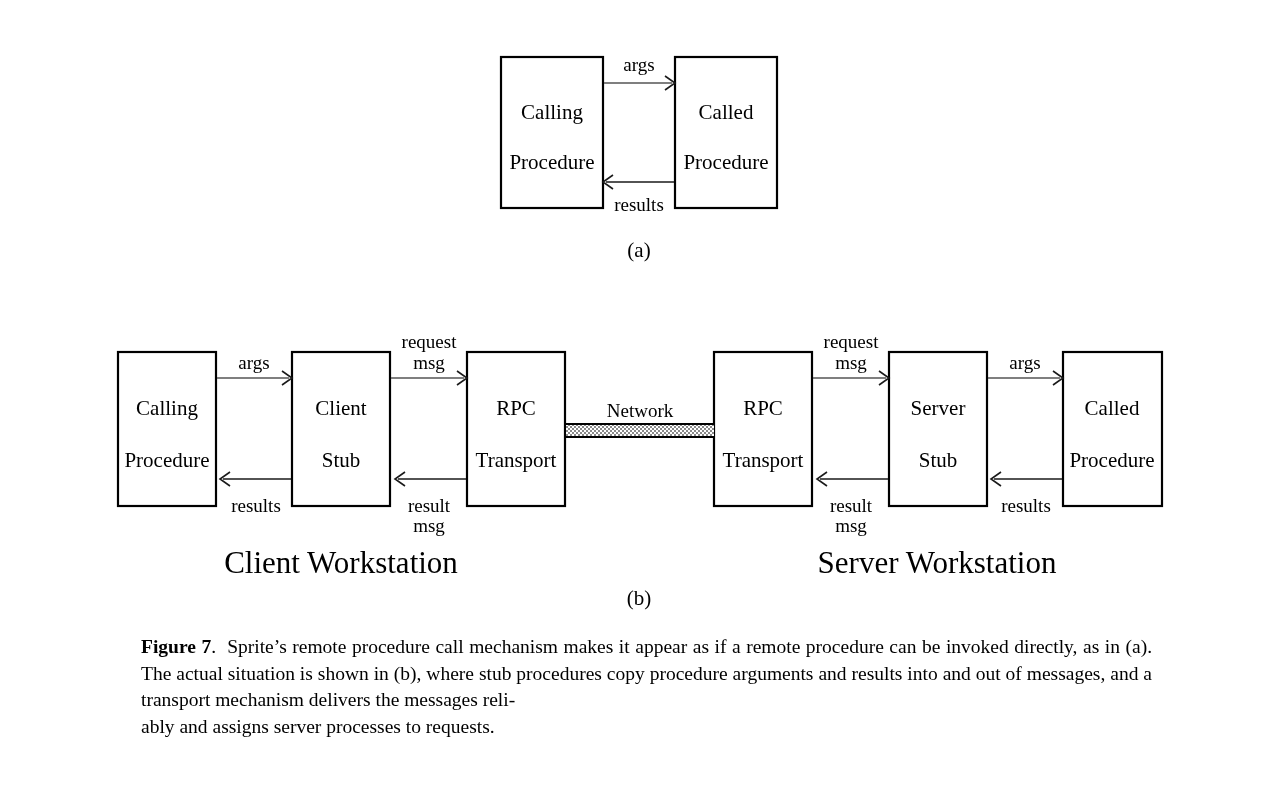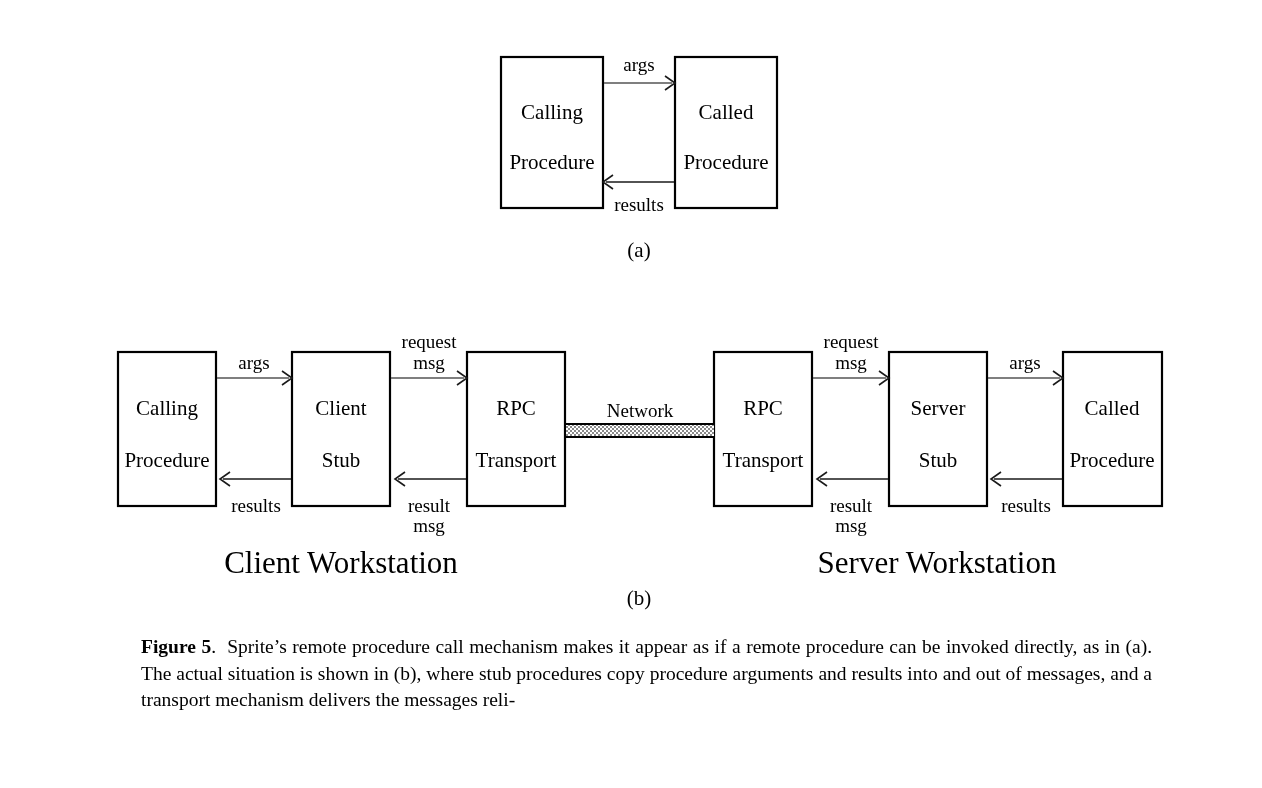--- a/index.html
+++ b/index.html
@@ -175,14 +175,15 @@
 
     <text class="ws-label" x="341" y="573">Client Workstation</text>
     <text class="ws-label" x="937" y="573">Server Workstation</text>
 
     <text class="panel-label" x="639" y="605">(b)</text>
   </g>
 </svg>
 </div>
 
 <div class="caption">
-  <b>Figure 5</b><span>.</span>&nbsp; <span>Sprite’s remote procedure call mechanism makes it appear as if a remote procedure can be invoked directly, as in (a).  The actual situation is shown in (b), where stub procedures copy procedure arguments and results into and out of messages, and a transport mechanism delivers the messages reli-</span>
+  <b>Figure 7</b><span>.</span>&nbsp; <span>Sprite’s remote procedure call mechanism makes it appear as if a remote procedure can be invoked directly, as in (a).  The actual situation is shown in (b), where stub procedures copy procedure arguments and results into and out of messages, and a transport mechanism delivers the messages reli-</span>
+  <div class="lastline">ably and assigns server processes to requests.</div>
 </div>
 
 </body></html>

